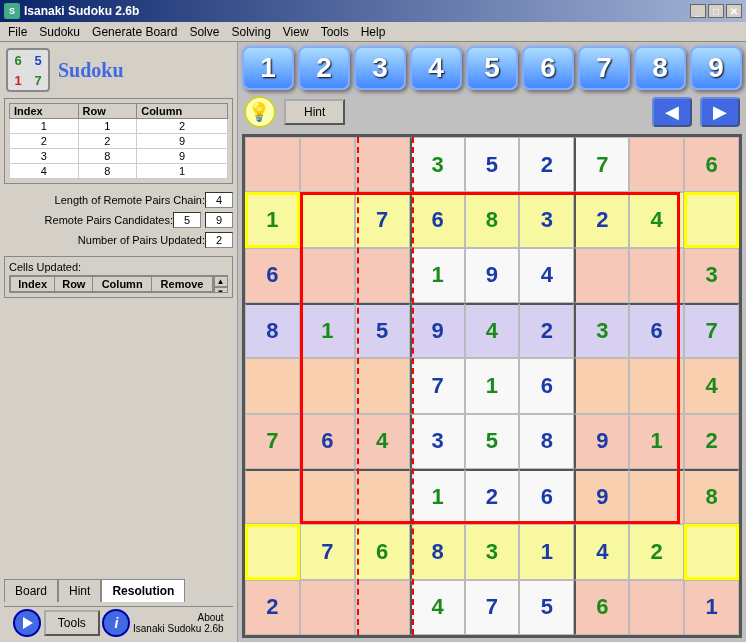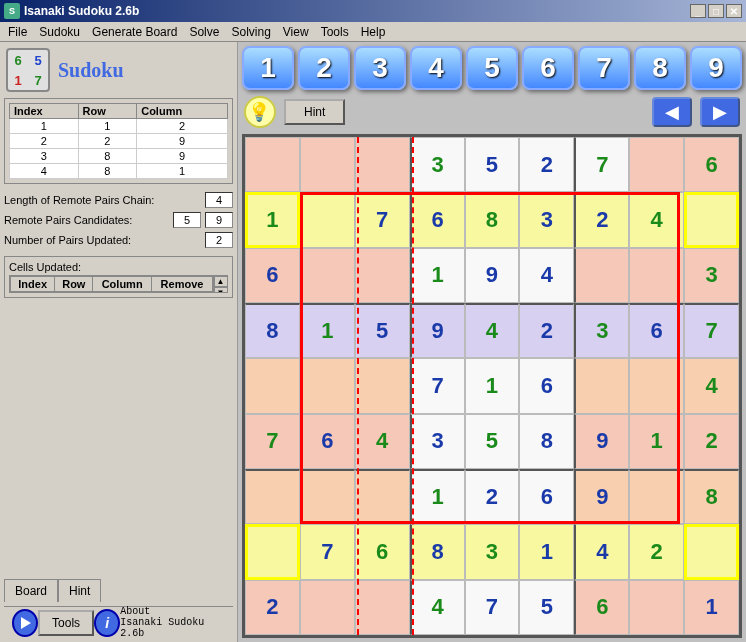--- a/index.html
+++ b/index.html
@@ -36,38 +36,38 @@
     .group-label { font-size: 11px; font-weight: bold; margin-bottom: 4px; }
     .sub-label { font-size: 11px; margin-bottom: 2px; }
     .text-display { background: white; border: 1px inset #888; padding: 2px 4px; font-size: 11px; min-height: 18px; }
 
     .location-group { border: 1px solid #888; padding: 4px; background: #d4d0c8; }
     .location-table { width: 100%; border-collapse: collapse; background: white; border: 1px solid #888; font-size: 11px; }
     .location-table th { background: #d4d0c8; border: 1px solid #888; padding: 1px 4px; text-align: left; font-weight: bold; }
     .location-table td { border: 1px solid #ccc; padding: 1px 4px; text-align: center; }
 
     .chain-info { display: flex; flex-direction: column; gap: 4px; padding: 4px 0; font-size: 11px; }
-    .chain-row { display: flex; align-items: center; justify-content: space-between; }
+    .chain-row { display: flex; align-items: center; justify-content: flex-end; }
     .chain-value { background: white; border: 1px inset #888; width: 28px; text-align: center; padding: 1px; }
 
     .cells-group { border: 1px solid #888; padding: 4px; background: #d4d0c8; }
     .cells-table-container { border: 1px solid #888; background: white; overflow: hidden; position: relative; }
     .cells-table { width: 100%; border-collapse: collapse; font-size: 11px; }
     .cells-table th { background: #d4d0c8; border: 1px solid #888; padding: 1px 4px; font-weight: bold; }
     .scroll-arrow { width: 14px; height: 14px; background: #d4d0c8; border: 1px solid #888; display: flex; align-items: center; justify-content: center; font-size: 8px; cursor: pointer; }
 
     .tab-buttons { display: flex; gap: 0; margin-top: auto; }
     .tab-btn { padding: 4px 10px; background: #d4d0c8; border: 1px solid #888; cursor: pointer; font-size: 12px; border-bottom: none; }
     .tab-btn.active { background: white; font-weight: bold; }
 
     .bottom-bar { height: 32px; display: flex; align-items: center; justify-content: space-around; background: #d4d0c8; border-top: 1px solid #888; padding: 2px 8px; }
     .circle-btn { width: 28px; height: 28px; border-radius: 50%; background: #4169e1; border: 2px solid #00a; display: flex; align-items: center; justify-content: center; cursor: pointer; }
     .exit-btn { padding: 4px 12px; background: #d4d0c8; border: 2px outset #aaa; cursor: pointer; font-size: 12px; }
     .info-btn { width: 28px; height: 28px; border-radius: 50%; background: #4169e1; border: 2px solid #00a; color: white; font-style: italic; font-weight: bold; display: flex; align-items: center; justify-content: center; cursor: pointer; font-size: 14px; }
-    .about-text { font-size: 11px; text-align: left; font-family: Liberation Mono, monospace; }
+    .about-text { font-size: 11px; text-align: right; }
 
     
     .right-panel { flex: 1; background: #c0c0c0; display: flex; flex-direction: column; padding: 4px; gap: 4px; }
 
     
     .number-buttons { display: flex; gap: 4px; justify-content: center; }
     .num-btn { width: 52px; height: 44px; border-radius: 8px; border: 2px solid #88aaff; background: linear-gradient(to bottom, #aaddff, #4488ff); color: white; font-size: 28px; font-weight: bold; display: flex; align-items: center; justify-content: center; cursor: pointer; text-shadow: 1px 1px 2px #000; box-shadow: 2px 2px 4px #666; }
 
     
     .hint-bar { display: flex; align-items: center; gap: 8px; padding: 2px; }
@@ -208,20 +208,21 @@
           <div class="scroll-arrow">▲</div>
           <div style="flex:1;"></div>
           <div class="scroll-arrow">▼</div>
         </div>
       </div>
     </div>
 
     <div class="tab-buttons">
       <div class="tab-btn">Board</div>
       <div class="tab-btn">Hint</div>
+      <div class="tab-btn active">Resolution</div>
     </div>
 
     <div class="bottom-bar">
       <div class="circle-btn">
         <svg width="16" height="16" viewBox="0 0 16 16">
             <polygon points="4,2 14,8 4,14" fill="white"></polygon>
           </svg>
       </div>
       <div class="exit-btn">Tools</div>
       <div class="info-btn">i</div>

